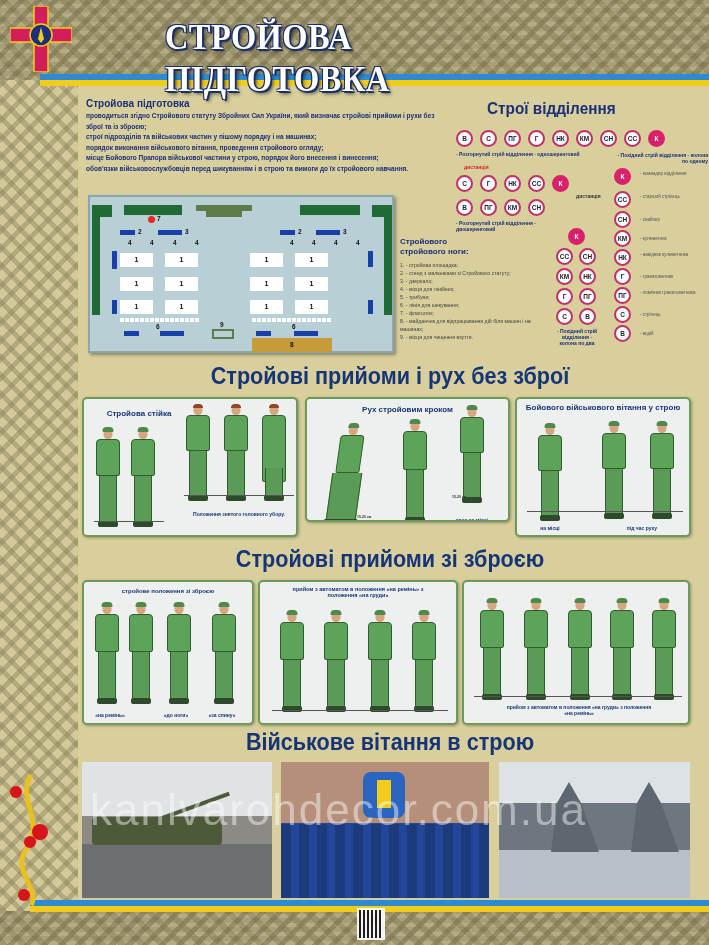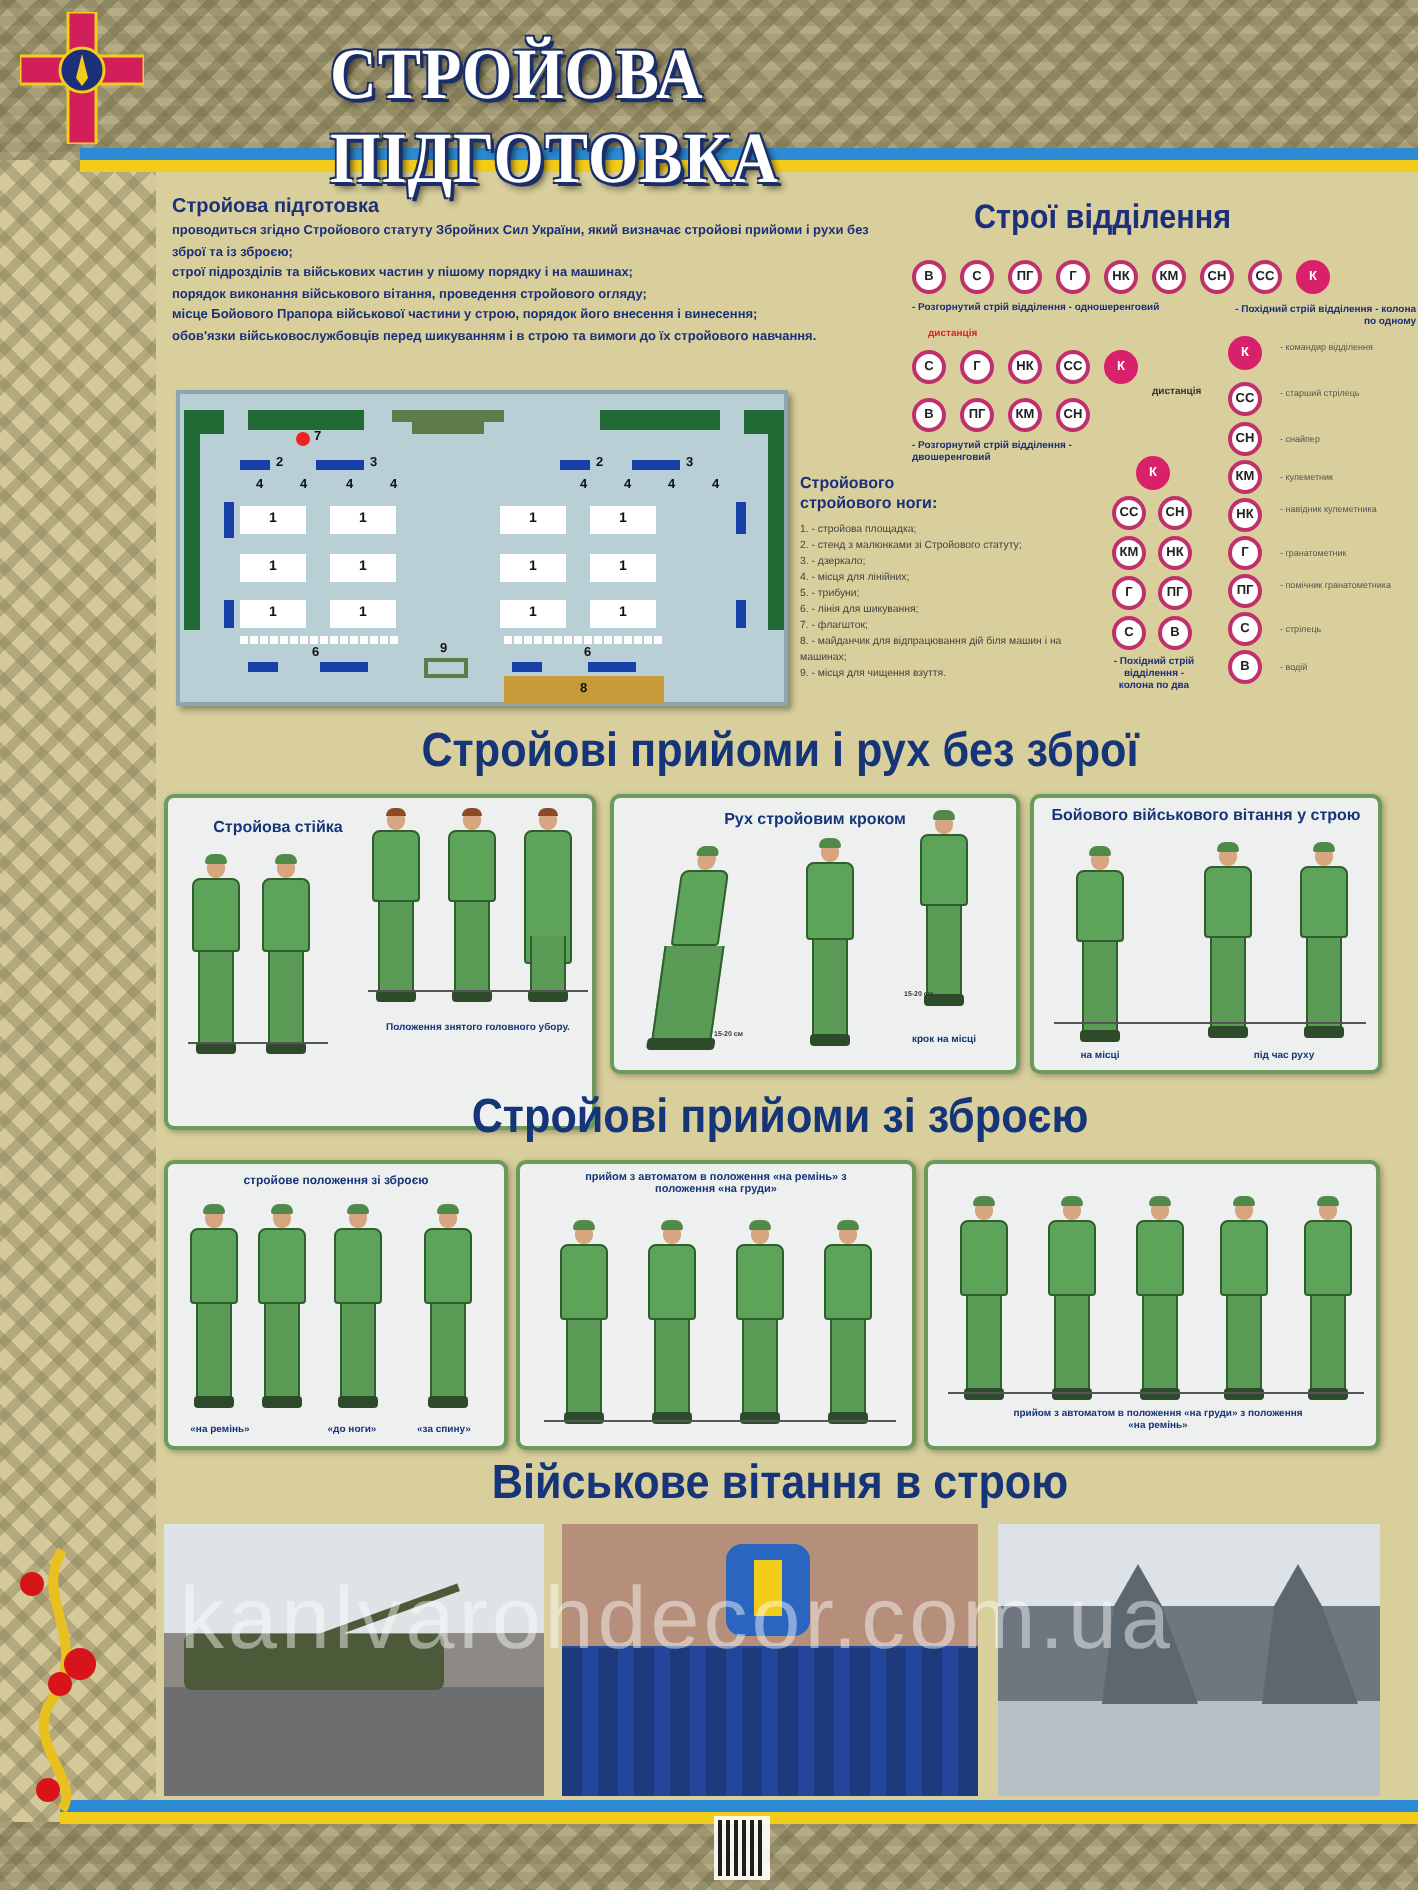--- a/index.html
+++ b/index.html
@@ -263,21 +263,21 @@
     <li>5. - трибуни;</li>
     <li>6. - лінія для шикування;</li>
     <li>7. - флагшток;</li>
     <li>8. - майданчик для відпрацювання дій біля машин і на машинах;</li>
     <li>9. - місця для чищення взуття.</li>
   </ol>
 </div>
 
 <div class="sec" style="top:362px">Стройові прийоми і рух без зброї</div>
 
-<div class="panel" style="left:82px;top:397px;width:216px;height:168px">
+<div class="panel" style="left:82px;top:397px;width:216px;height:140px">
   <div class="ptitle" style="top:10px;left:10px;right:auto;width:90px">Стройова стійка</div>
   <div class="soldier" style="left:12px;top:30px;width:24px;height:98px">
       <div class="body"></div>
       <div class="legs"></div>
       <div class="boots"></div>
       <div class="head"></div>
       <div class="cap2"></div>
     </div>
   <div class="soldier" style="left:45px;top:30px;width:28px;height:98px">
       <div class="body"></div>
@@ -305,21 +305,21 @@
       <div class="legs" style="height:30%"></div>
       <div class="boots"></div>
       <div class="head"></div>
       <div class="hair"></div>
     </div>
   <div class="ground" style="left:10px;top:122px;width:70px"></div>
   <div class="ground" style="left:100px;top:96px;width:110px"></div>
   <div class="plabel" style="left:100px;top:112px;width:110px">Положення знятого головного убору.</div>
 </div>
 
-<div class="panel" style="left:305px;top:397px;width:205px;height:140px">
+<div class="panel" style="left:305px;top:397px;width:205px;height:125px">
   <div class="ptitle" style="top:6px">Рух стройовим кроком</div>
   <div class="soldier" style="left:20px;top:26px;width:40px;height:100px;transform:skewX(-8deg)">
       <div class="body"></div>
       <div class="legs" style="width:30px"></div>
       <div class="boots" style="width:34px"></div>
       <div class="head"></div>
       <div class="cap2"></div>
     </div>
   <div class="soldier" style="left:92px;top:22px;width:32px;height:102px">
       <div class="body"></div>

